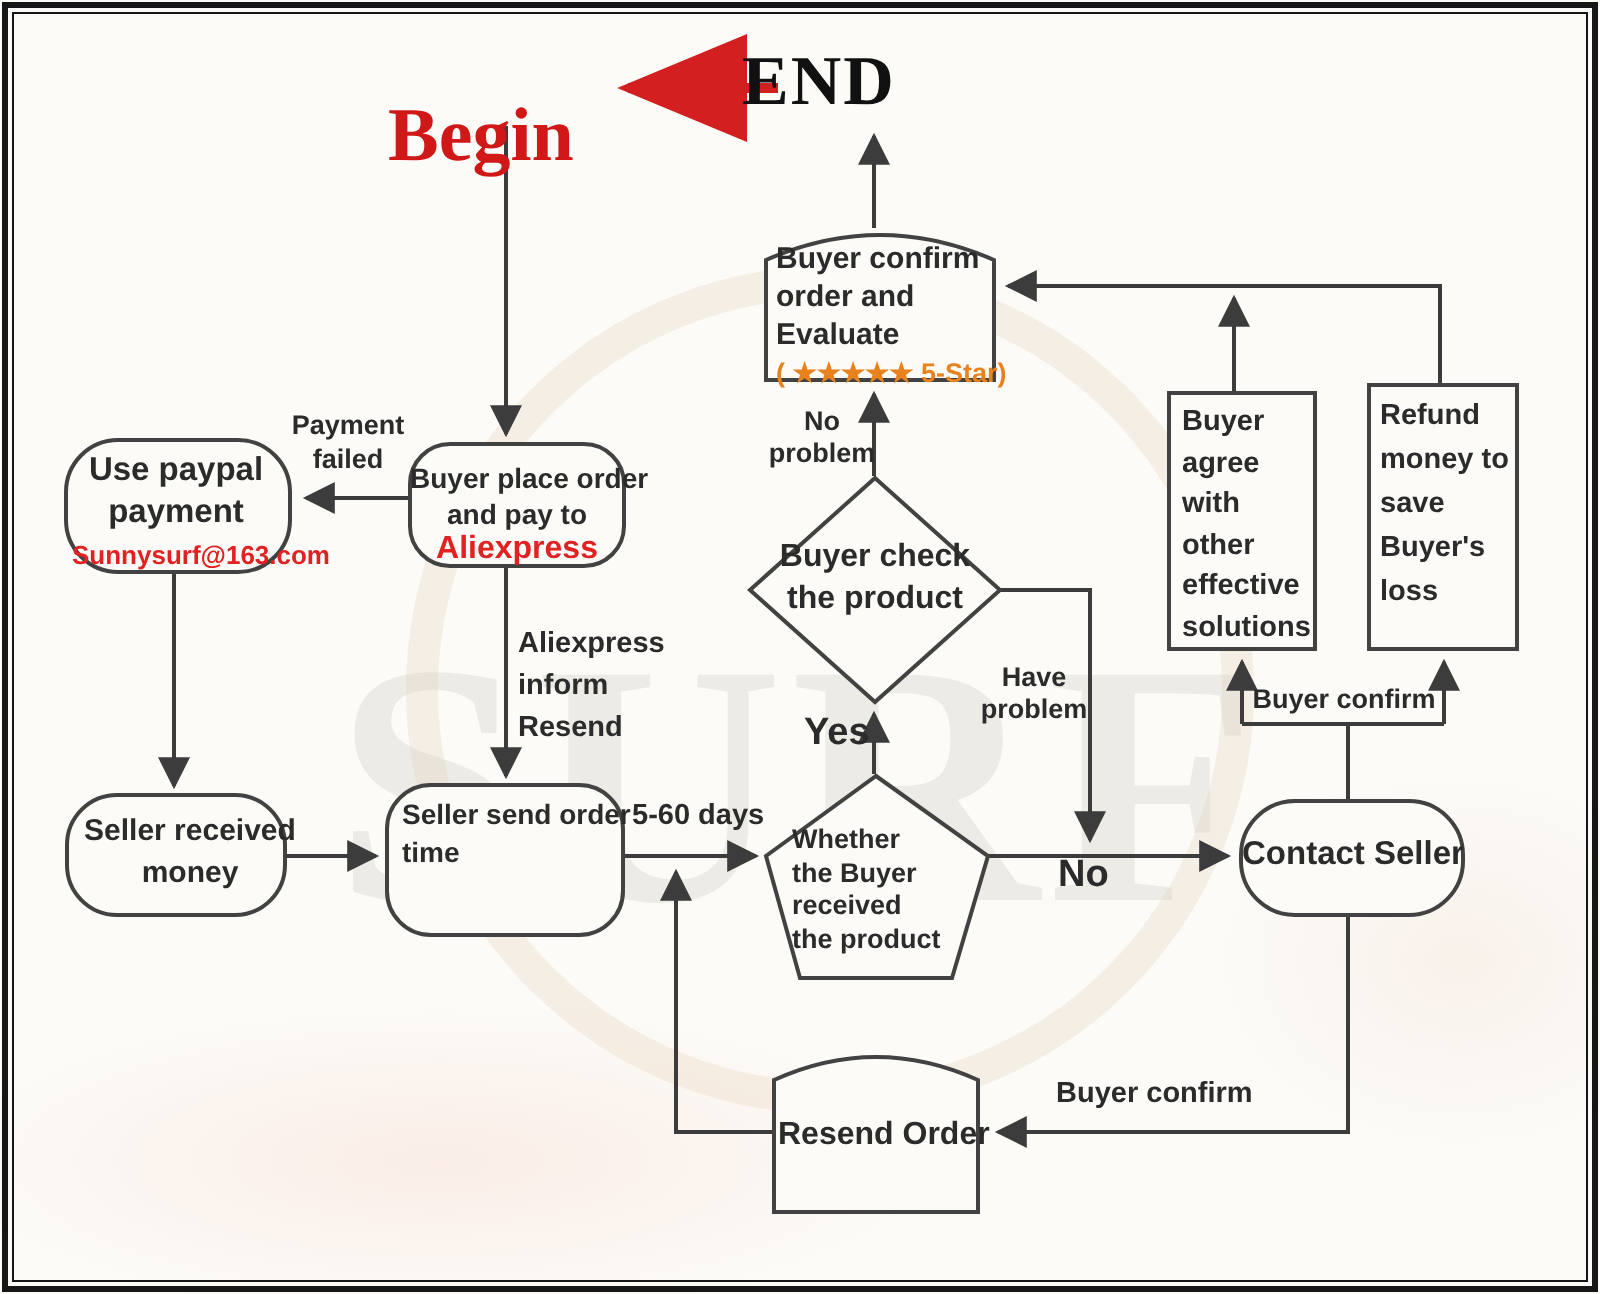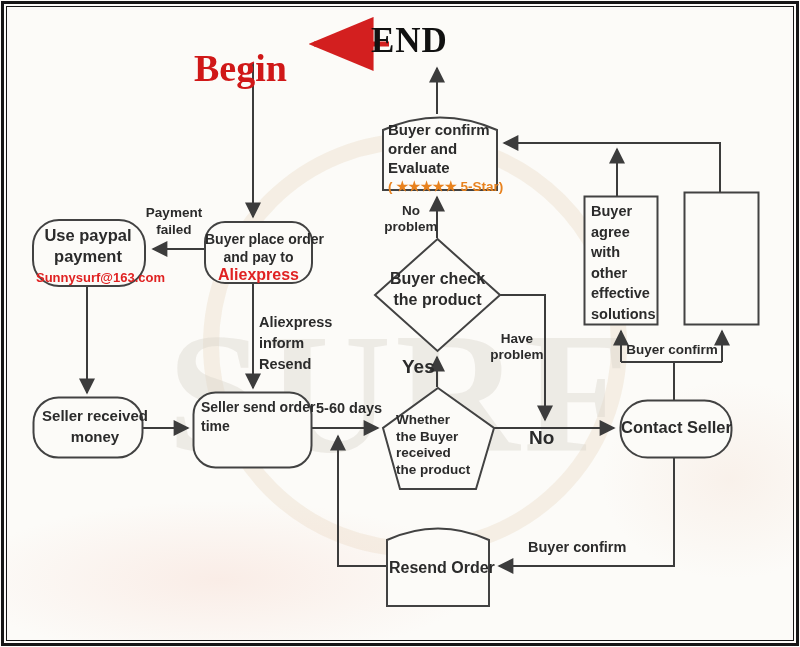--- a/index.html
+++ b/index.html
@@ -114,20 +114,27 @@
 
   <div class="lbl" style="left:591px;top:201px;font-size:14.5px;line-height:20.5px;">
     <span>Buyer</span>
     <span>agree</span>
     <span>with</span>
     <span>other</span>
     <span>effective</span>
     <span>solutions</span>
   </div>
 
+  <div class="lbl" style="left:690px;top:197px;font-size:14.5px;line-height:22px;">
+    <span>Refund</span>
+    <span>money to</span>
+    <span>save</span>
+    <span>Buyer's</span>
+    <span>loss</span>
+  </div>
 
   <div class="lbl ctr" style="left:35px;top:405px;width:120px;font-size:15px;line-height:21px;">
     <span>Seller received</span>
     <span>money</span>
   </div>
 
   <div class="lbl" style="left:201px;top:398px;font-size:14px;line-height:18.5px;">
     <span>Seller send order</span>
     <span>time</span>
   </div>

